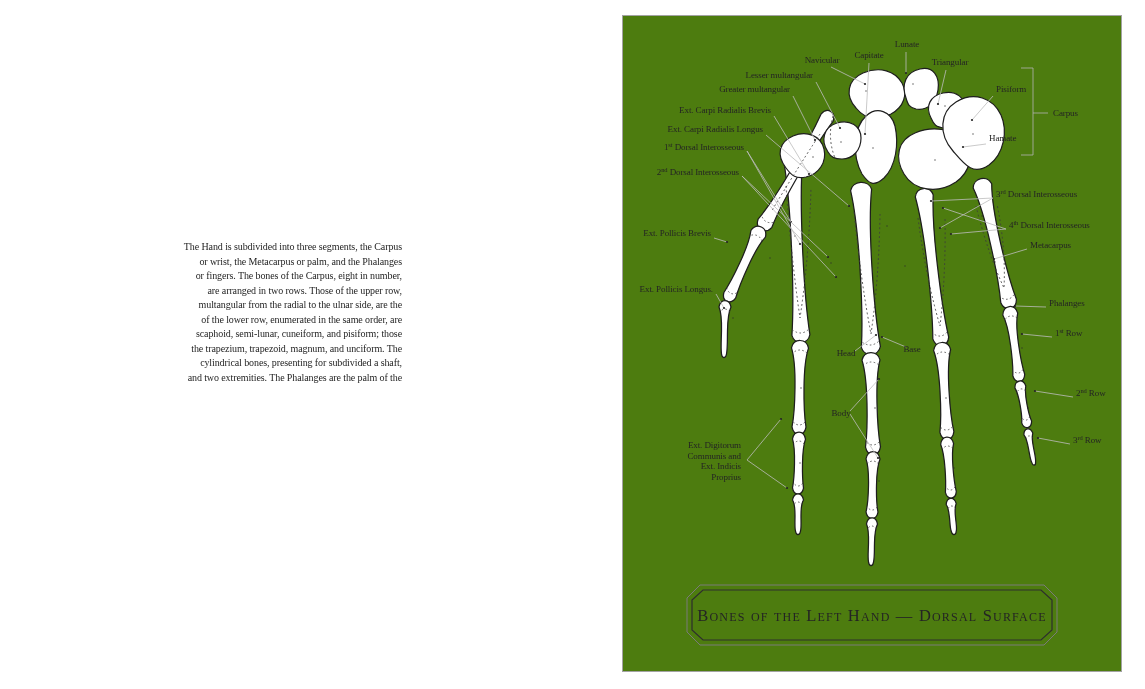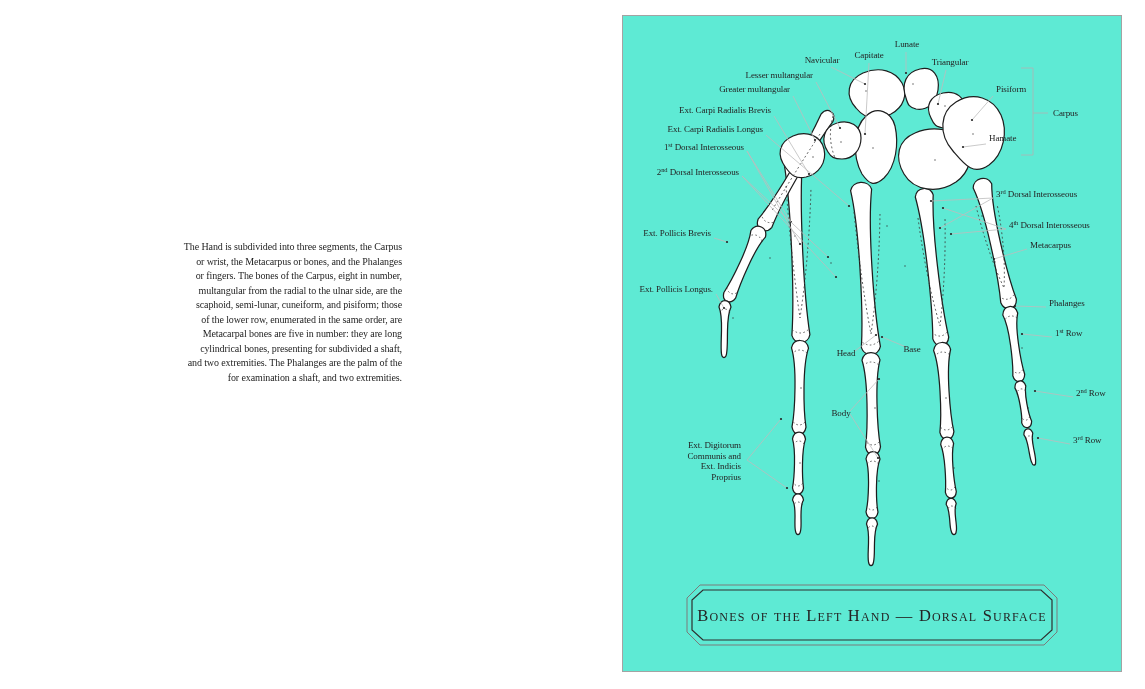--- a/index.html
+++ b/index.html
@@ -9,21 +9,21 @@
     font-family:"Liberation Serif", serif;
   }
   .description{
     position:absolute;left:107px;top:240px;width:295px;
     text-align:right;color:var(--ink,#1a1a1a);
     font-size:10px;line-height:14.55px;letter-spacing:-0.1px;
   }
   .description div{white-space:nowrap;}
   .panel{
     position:absolute;left:622px;top:15px;width:498px;height:655px;
-    border:1px solid var(--frame-border,#a3a3a3);background:#5eead4;box-sizing:content-box;
+    border:1px solid var(--frame-border,#a3a3a3);background:#4d7c0f;box-sizing:content-box;
   }
   svg{display:block;}
   .bone,.carpal{fill:#ffffff;stroke:var(--ink,#1e1e1e);stroke-width:1.25;stroke-linejoin:round;}
   .carpal{stroke-width:1.2;}
   .orn{fill:none;stroke:#3c3c3c;stroke-width:0.9;stroke-dasharray:1.8 2.6;}
   .jarc{fill:none;stroke:#3c3c3c;stroke-width:0.8;stroke-dasharray:1.6 2.4;}
   .leader{stroke:var(--leader-line,#bdbdbd);stroke-width:0.8;}
   .dot{fill:#242424;}
   .speck{fill:#2c2c2c;opacity:0.85;}
   .lbl{font-family:"Liberation Serif",serif;font-size:9px;fill:var(--text,#242424);letter-spacing:-0.1px;}
@@ -35,29 +35,29 @@
     font-variant:small-caps;letter-spacing:1.2px;fill:#242424;
   }
 </style>
 </head>
 <body>
 
 <div class="page">
 
   <div class="description" id="description">
       <div>The Hand is subdivided into three segments, the Carpus</div>
-      <div>or wrist, the Metacarpus or bones, and the Phalanges</div>
+      <div>or wrist, the Metacarpus or palm, and the Phalanges</div>
       <div>or fingers. The bones of the Carpus, eight in number,</div>
+      <div>are arranged in two rows. Those of the upper row,</div>
       <div>multangular from the radial to the ulnar side, are the</div>
+      <div>of the lower row, enumerated in the same order, are</div>
       <div>scaphoid, semi-lunar, cuneiform, and pisiform; those</div>
-      <div>of the lower row, enumerated in the same order, are</div>
-      <div>Metacarpal bones are five in number: they are long</div>
+      <div>the trapezium, trapezoid, magnum, and unciform. The</div>
       <div>cylindrical bones, presenting for subdivided a shaft,</div>
       <div>and two extremities. The Phalanges are the palm of the</div>
-      <div>for examination a shaft, and two extremities.</div>
     </div>
 
   <div class="panel">
     <svg id="hand-svg" width="498" height="655" viewBox="0 0 498 655">
 
       <g id="bones-group">
           <path d="M 160.6 144.4 C 164.9 169.1 166.9 195.9 168.5 231.7 C 170.1 267.5 170.5 294.4 168.9 319.4 C 171.6 329.3 185.1 328.7 186.9 318.6 C 183.1 293.9 181.1 267.1 179.5 231.3 C 177.9 195.5 177.5 168.6 179.6 143.6 C 176.8 133.7 162.5 134.3 160.6 144.4 Z" class="bone"></path>
           <path d="M 227.6 174.6 C 232.6 196.6 235.0 220.7 237.0 252.9 C 239.0 285.1 239.6 309.3 238.4 331.6 C 241.4 341.4 255.6 340.5 257.4 330.4 C 253.4 308.4 251.0 284.3 249.0 252.1 C 247.0 219.9 246.4 195.7 248.6 173.3 C 245.4 163.5 229.6 164.5 227.6 174.6 Z" class="bone"></path>
           <path d="M 292.3 181.0 C 297.8 200.6 301.1 222.4 304.5 251.6 C 307.9 280.8 309.7 302.8 309.8 322.9 C 313.0 332.6 324.9 331.3 325.7 321.1 C 321.2 301.4 317.9 279.6 314.5 250.4 C 311.1 221.2 309.3 199.2 310.2 178.9 C 306.8 169.3 293.4 170.8 292.3 181.0 Z" class="bone"></path>
           <path d="M 350.2 172.1 C 357.4 187.1 362.2 204.8 367.6 228.6 C 373.0 252.4 376.3 270.4 377.8 286.8 C 381.9 296.1 393.6 293.5 393.4 283.3 C 387.6 267.9 382.8 250.2 377.4 226.4 C 372.0 202.6 368.7 184.6 368.7 167.8 C 364.2 158.6 350.3 161.8 350.2 172.1 Z" class="bone"></path>

